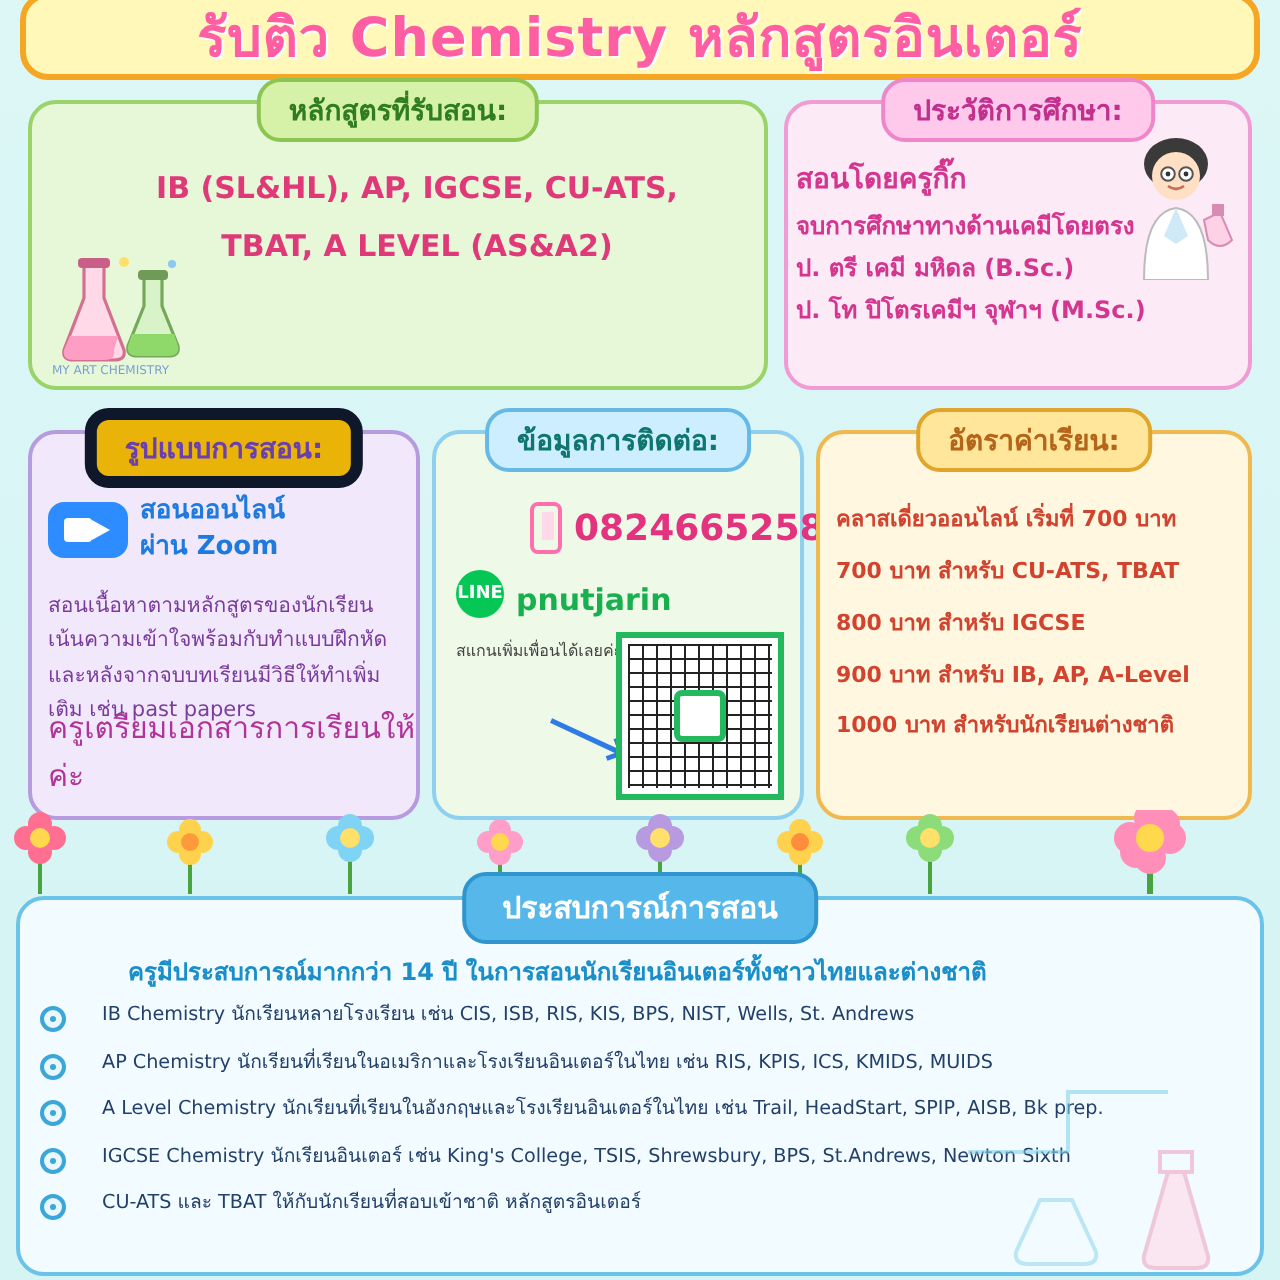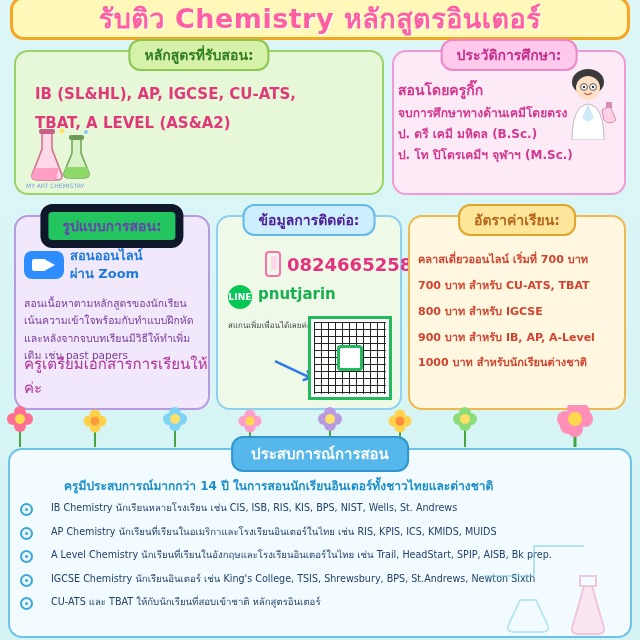--- a/index.html
+++ b/index.html
@@ -37,21 +37,21 @@
     font-size:14px; font-weight:bold; white-space:nowrap;
   }
   
   .courses {
     left:14px; top:50px; width:370px; height:145px;
     background:#e7f8d9; border:2px solid #9ad36a;
   }
   .courses .card-title { background:#d6f1a8; border:2px solid #8cc552; color:#2f7d1f; }
   .courses-lines {
     position:absolute; left:0; right:0; top:28px;
-    text-align:left; color:#e0397a; font-size:15px; font-weight:bold; line-height:1.9;padding-left:19px;
+    text-align:center; color:#e0397a; font-size:15px; font-weight:bold; line-height:1.9;padding-left:19px;
   }
   .flask-deco {
     position:absolute; left:8px; bottom:4px; width:80px; height:66px;
   }
   .flask-deco .sig { font-size:6px; color:#7a9fd4; position:absolute; bottom:0; left:2px;}
   
   .edu {
     left:392px; top:50px; width:234px; height:145px;
     background:#fdeaf7; border:2px solid #f19bd4;
   }
@@ -62,21 +62,21 @@
   }
   .edu-lines .big { font-size:14px; }
   .teacher {
     position:absolute; right:2px; top:10px; width:64px; height:76px;
   }
   
   .style {
     left:14px; top:215px; width:196px; height:195px;
     background:#f1e9fb; border:2px solid #b79ae0;
   }
-  .style .card-title { background:#22c55e; border:8px solid #0f172a; color:#6a3fb0; }
+  .style .card-title { background:#eab308; border:6px solid #0f172a; color:#6a3fb0; }
   .style .zoom-row {
     position:absolute; left:8px; top:30px; display:flex; align-items:center; gap:6px;
   }
   .zoom-ico {
     width:40px;height:28px;border-radius:8px;background:#2d8cff;position:relative;
   }
   .zoom-ico:after{
     content:""; position:absolute; left:8px; top:8px; width:14px;height:12px;
     background:#fff; border-radius:2px;
   }
@@ -91,29 +91,29 @@
     font-size:10.5px; color:#7a3b9c; line-height:1.65;
   }
   .style-note {
     position:absolute; left:8px; bottom:8px; font-size:15px; color:#b0329a;
   }
   
   .contact {
     left:216px; top:215px; width:186px; height:195px;
     background:#eef9e8; border:2px solid #8fd0f0;
   }
-  .contact .card-title { background:#cdeeff; border:2px solid #66b9e6; color:#4c1d95; }
+  .contact .card-title { background:#cdeeff; border:2px solid #66b9e6; color:#0f766e; }
   .phone-row {
     position:absolute; left:10px; top:34px; display:flex; align-items:center; gap:6px;padding-left:37px;
   }
   .phone-ico { width:16px;height:26px;border:2px solid #ff6fae;border-radius:4px;position:relative;}
   .phone-ico:after{content:"";position:absolute;left:4px;top:3px;width:6px;height:14px;background:#ffd9ea;}
   .phone-num { font-size:18px; font-weight:bold; color:#e3337e; }
   .line-row {
-    position:absolute; left:10px; top:68px; display:flex; align-items:flex-start; gap:6px;
+    position:absolute; left:10px; top:68px; display:flex; align-items:flex-end; gap:6px;
   }
   .line-ico {
     width:24px;height:24px;border-radius:50%;background:#06c755;color:#fff;
     font-size:9px;font-weight:bold;display:flex;align-items:center;justify-content:center;
   }
   .line-id { font-size:15px; font-weight:bold; color:#18b04f; }
   .qr-cap { position:absolute; left:10px; top:102px; font-size:8px; color:#444; }
   .qr {
     position:absolute; right:8px; bottom:8px; width:84px; height:84px;
     background:#fff; border:3px solid #24b85f; padding:3px;

